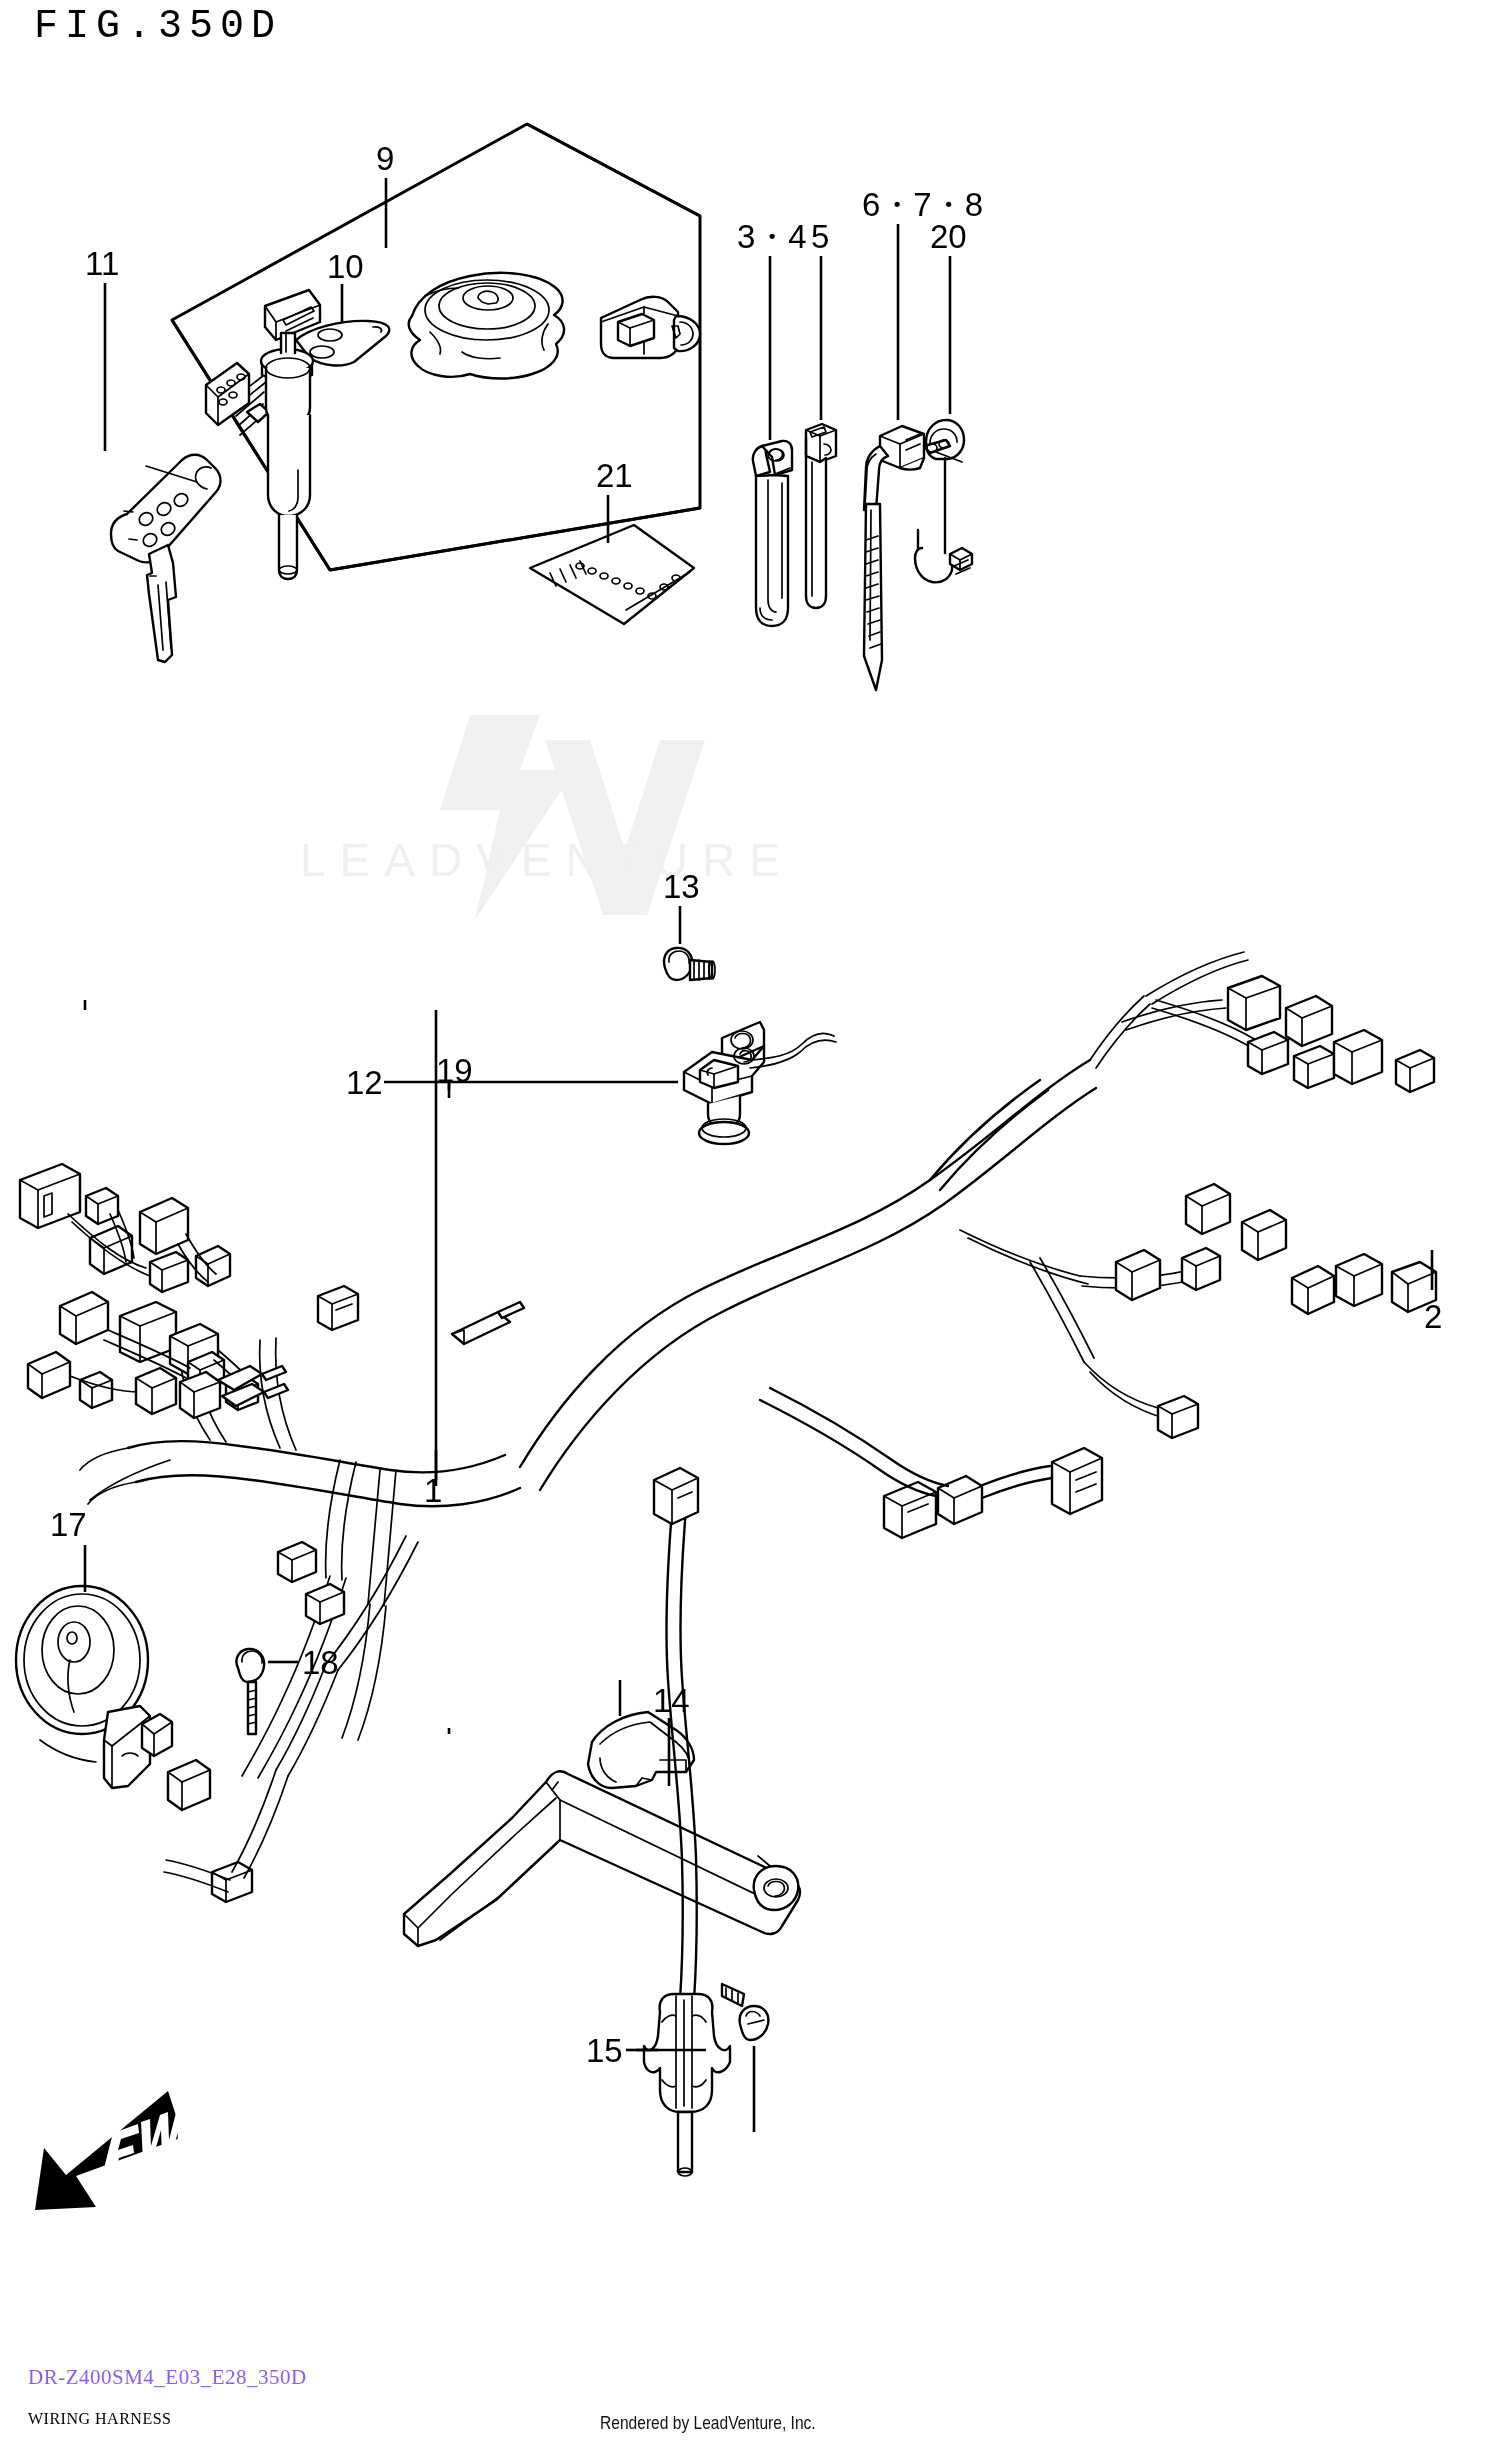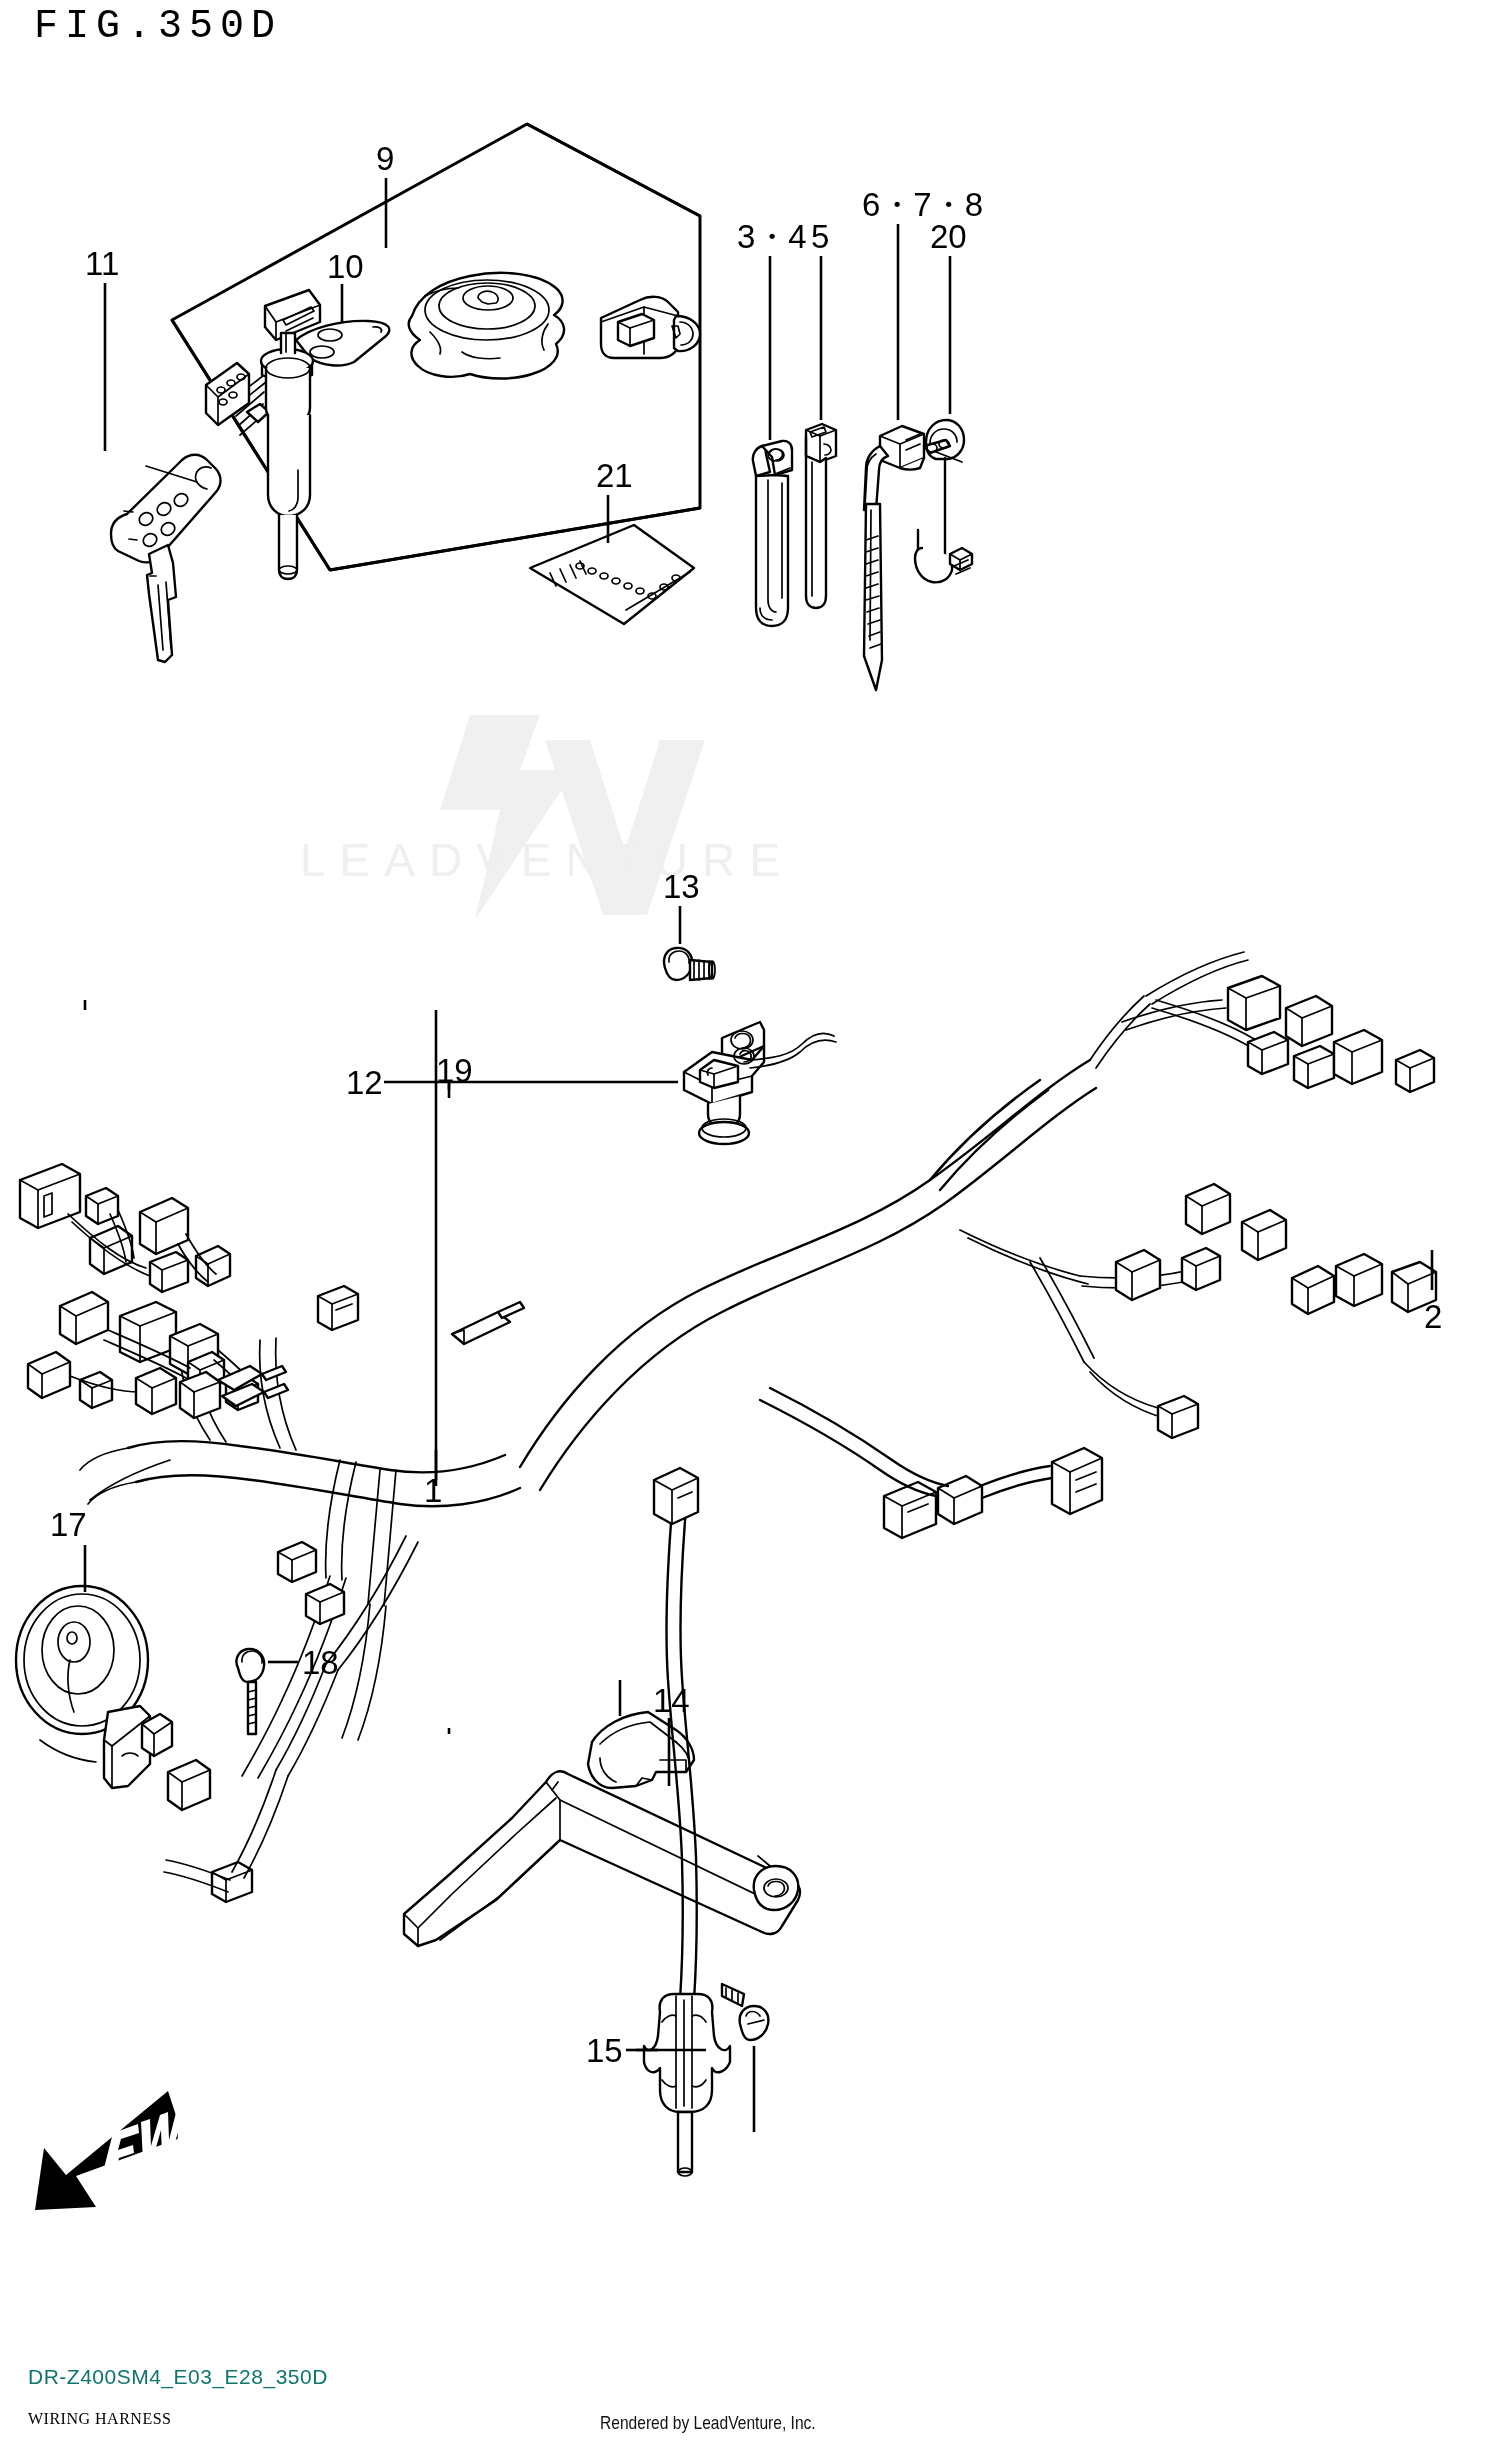--- a/index.html
+++ b/index.html
@@ -1,22 +1,22 @@
 <!DOCTYPE html>
 <html><head>
 <meta charset="utf-8">
 <style>
   html,body{margin:0;padding:0;background:#ffffff;}
   body{width:1500px;height:2446px;position:relative;overflow:hidden;
        font-family:"Liberation Serif", serif;color:#000;}
   #page{position:absolute;inset:0;width:1500px;height:2446px;}
   #fig-title{position:absolute;left:34px;top:4px;font-family:"Liberation Mono","DejaVu Sans Mono",monospace;
              font-size:40px;letter-spacing:7px;font-weight:400;color:#000;white-space:pre;}
-  #footer-code{position:absolute;left:28px;top:2365px;font-family:Liberation Sans, sans-serif;
-               font-size:21px;letter-spacing:0.5px;color:#0f766e;white-space:pre;}
+  #footer-code{position:absolute;left:28px;top:2365px;font-family:Liberation Serif, serif;
+               font-size:21px;letter-spacing:0.5px;color:#8b5cf6;white-space:pre;}
   #footer-name{position:absolute;left:28px;top:2410px;font-family:"Liberation Serif","DejaVu Serif",serif;
                font-size:16px;letter-spacing:0.5px;color:#000;white-space:pre;}
   #footer-rendered{position:absolute;left:600px;top:2412px;font-family:"Liberation Sans","DejaVu Sans",sans-serif;
                font-size:19px;color:#111;white-space:pre;transform:scaleX(0.82);transform-origin:left top;}
   svg{position:absolute;left:0;top:0;}
   .lbl{font-family:"Liberation Sans","DejaVu Sans",sans-serif;font-size:33px;fill:#000;}
   .pt{stroke:#000;fill:none;stroke-width:2.4;stroke-linecap:round;stroke-linejoin:round;}
   .ptw{stroke:#000;fill:#fff;stroke-width:2.4;stroke-linecap:round;stroke-linejoin:round;}
   .thin{stroke:#000;fill:none;stroke-width:1.7;stroke-linecap:round;stroke-linejoin:round;}
   .box{stroke:#000;fill:none;stroke-width:3;stroke-linejoin:round;}

